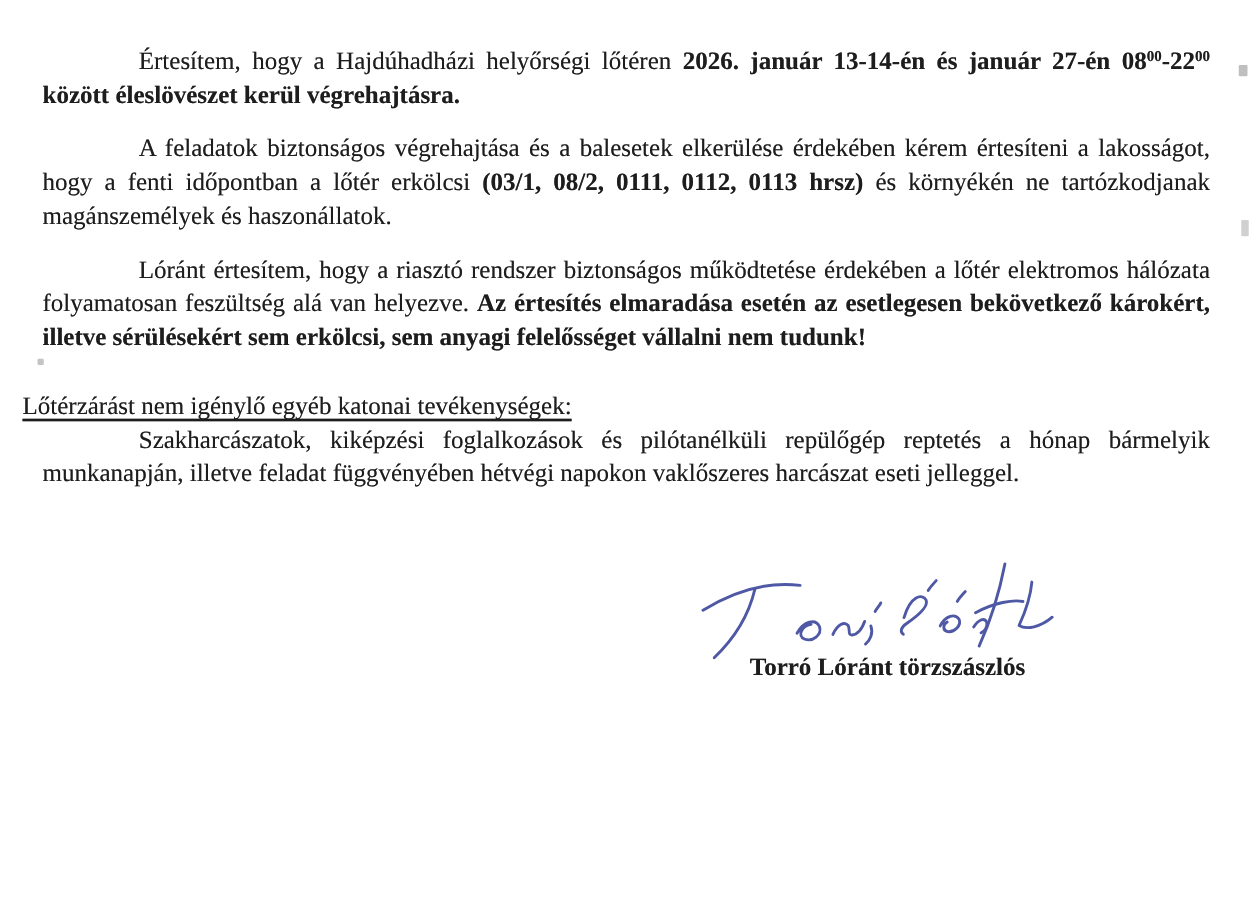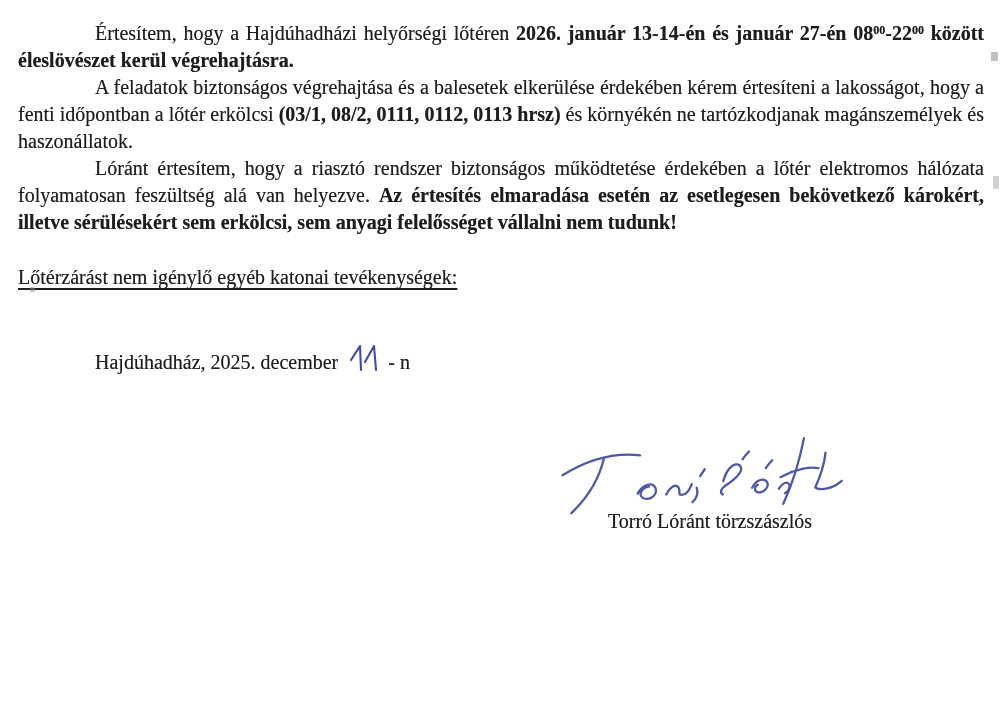--- a/index.html
+++ b/index.html
@@ -9,21 +9,21 @@
     background:#ffffff;
     overflow:hidden;
     font-family:"Liberation Serif","DejaVu Serif",serif;
     color:#1d1d1d;
     font-size:20px;
     line-height:27px;
     box-sizing:border-box;
     padding:20px 16px 0 18px;
     text-shadow:0 0 .4px rgba(20,20,20,.55);
   }
-  .para{margin:0;text-align:justify;text-indent:77px;}
+  .para{margin:16px;text-align:justify;text-indent:77px;}
   .para b{font-weight:bold;}
   sup.hrs{font-size:12px;font-weight:bold;vertical-align:6px;line-height:0;}
   .heading{
     margin:28px 0 0 0;
     font-weight:normal;
     text-decoration:underline;
     text-underline-offset:4px;
     text-decoration-thickness:1.6px;
     text-indent:0;
     text-align:left;
@@ -37,47 +37,42 @@
   }
   .hand-day{display:inline-block;vertical-align:-4px;margin:0 6px 0 10px;}
   .closing-block{
     margin:54px 0 0 527px;
     width:330px;
     text-align:center;
   }
   .closing-line{margin:0;}
   .sig-wrap{margin:8px 0 0 -14px;height:88px;}
   .sig-wrap svg{transform:rotate(-2deg);}
-  .sig-name{margin:-14px 0 0 0;font-weight:normal;}
+  .sig-name{margin:-14px 0 0 0;font-weight:bold;}
   .sig-title{margin:0;}
   .artifact{position:absolute;background:#8a8a8a;opacity:.55;border-radius:1px;}
   .a1{right:2px;top:52px;width:7px;height:9px;}
   .a2{right:1px;top:176px;width:6px;height:13px;opacity:.4;}
   .a3{left:30px;top:287px;width:5px;height:5px;opacity:.5;}
 </style>
 </head>
 <body>
 
 <div class="page">
 
   <p class="para"><span>Értesítem, hogy a Hajdúhadházi helyőrségi lőtéren </span><b>2026. január 13-14-én és január 27-én 08</b><sup class="hrs">00</sup><b>-22</b><sup class="hrs">00</sup><b> között éleslövészet kerül végrehajtásra.</b></p>
 
   <p class="para"><span>A feladatok biztonságos végrehajtása és a balesetek elkerülése érdekében kérem értesíteni a lakosságot, hogy a fenti időpontban a lőtér erkölcsi </span><b>(03/1, 08/2, 0111, 0112, 0113 hrsz)</b><span> és környékén ne tartózkodjanak magánszemélyek és haszonállatok.</span></p>
 
   <p class="para"><span>Lóránt értesítem, hogy a riasztó rendszer biztonságos működtetése érdekében a lőtér elektromos hálózata folyamatosan feszültség alá van helyezve. </span><b>Az értesítés elmaradása esetén az esetlegesen bekövetkező károkért, illetve sérülésekért sem erkölcsi, sem anyagi felelősséget vállalni nem tudunk!</b></p>
 
   <p class="heading">Lőtérzárást nem igénylő egyéb katonai tevékenységek:</p>
 
+  <p class="para after-heading">Szakharcászatok, kiképzési foglalkozások és pilótanélküli repülőgép reptetés a hónap bármelyik munkanapján, illetve feladat függvényében hétvégi napokon vaklőszeres harcászat eseti jelleggel.</p>
 
-  <p class="dateline"><span>Hajdúhadház, 2025. december</span><span class="hand-day"><svg width="34" height="30" viewBox="0 0 34 30" aria-hidden="true">
-          <g fill="none" stroke="#3f4a9e" stroke-width="2.1" stroke-linecap="round" stroke-linejoin="round">
-            <path d="M3,17 L12,3 L13,27"></path>
-            <path d="M17,19 L26,3 L28,27"></path>
-          </g>
-        </svg></span><span>-  n</span></p>
 
   <div class="closing-block">
 
     <div class="sig-wrap">
       <svg width="302" height="86" viewBox="0 0 310 90" aria-hidden="true">
         <g fill="none" stroke="#3f4a9e" stroke-width="2.4" stroke-linecap="round" stroke-linejoin="round" opacity="0.92">
           <path d="M8,38 C36,22 64,16 90,20"></path>
           <path d="M52,22 C46,44 34,62 16,78"></path>
           <path d="M86,60 C92,50 102,48 105,55 C107,62 99,68 92,65 C86,62 90,54 98,53"></path>
           <path d="M116,62 C120,54 126,51 129,55 C131,59 128,63 132,63 C137,63 141,57 143,52"></path>

